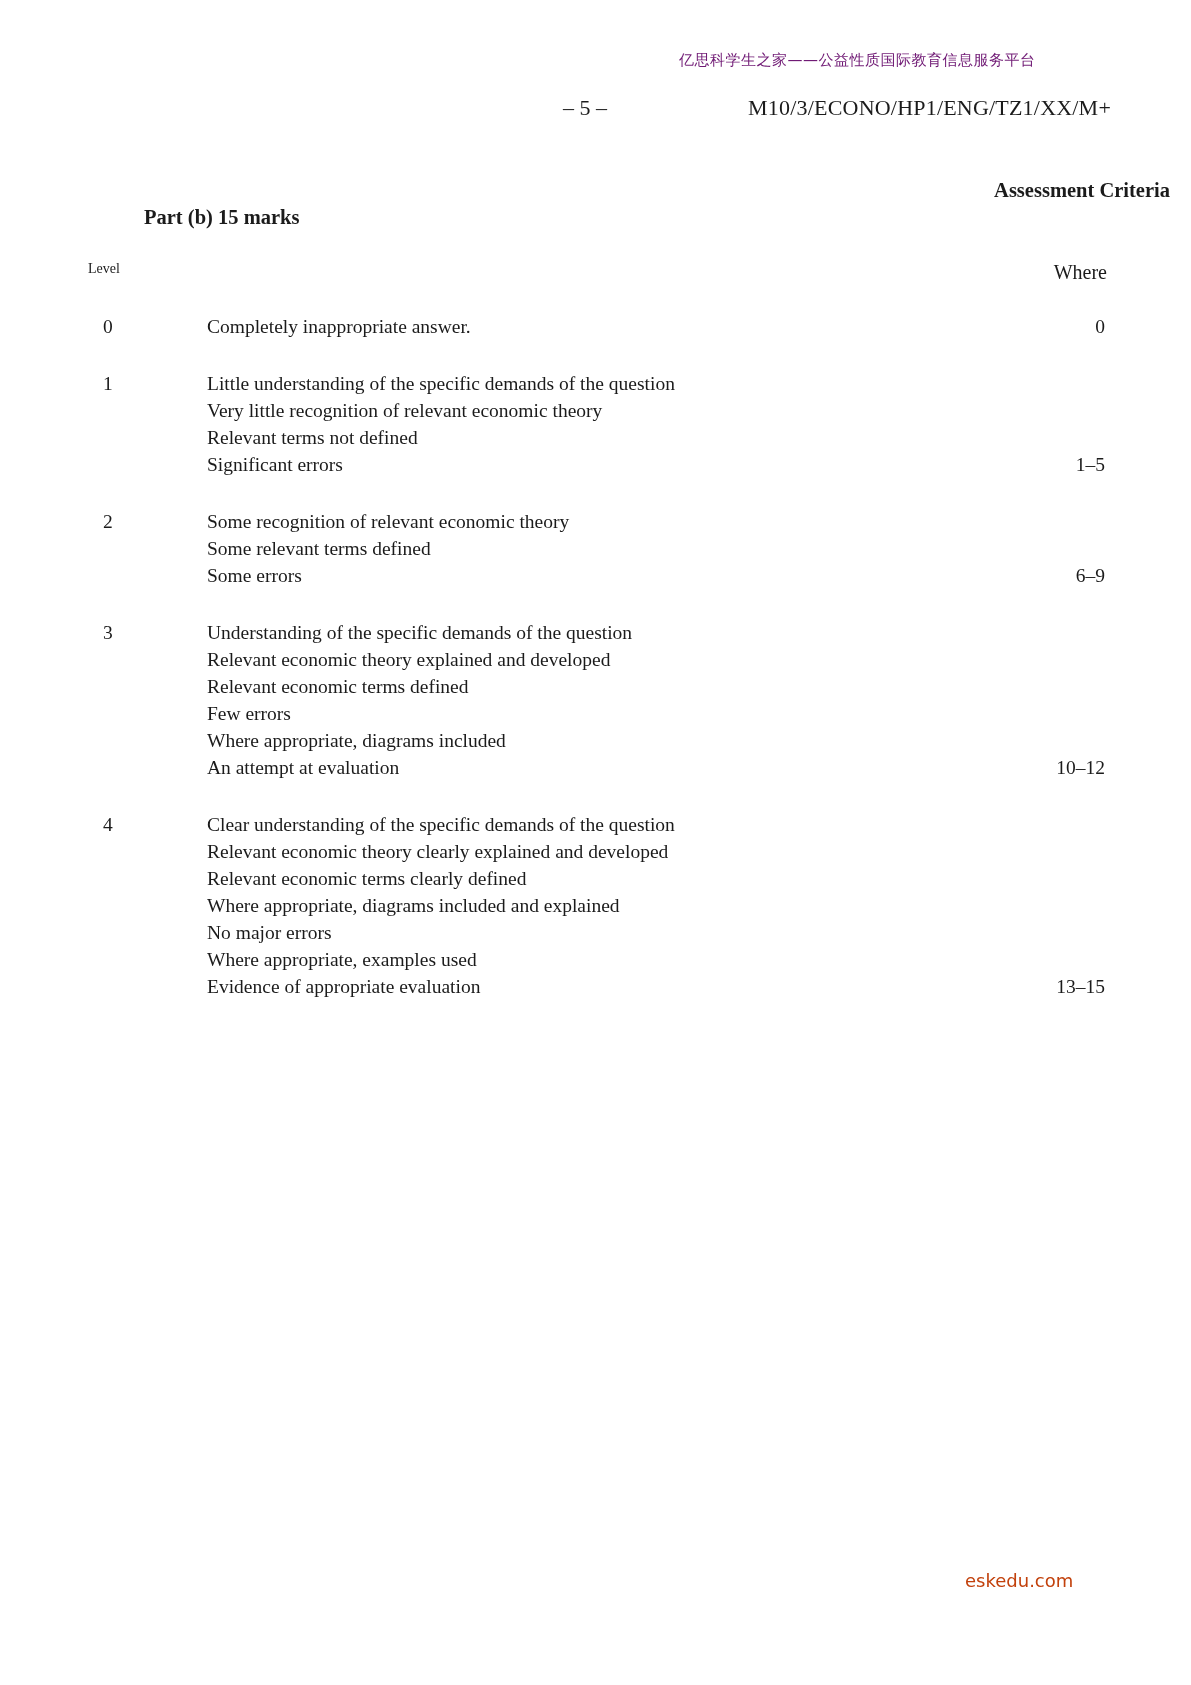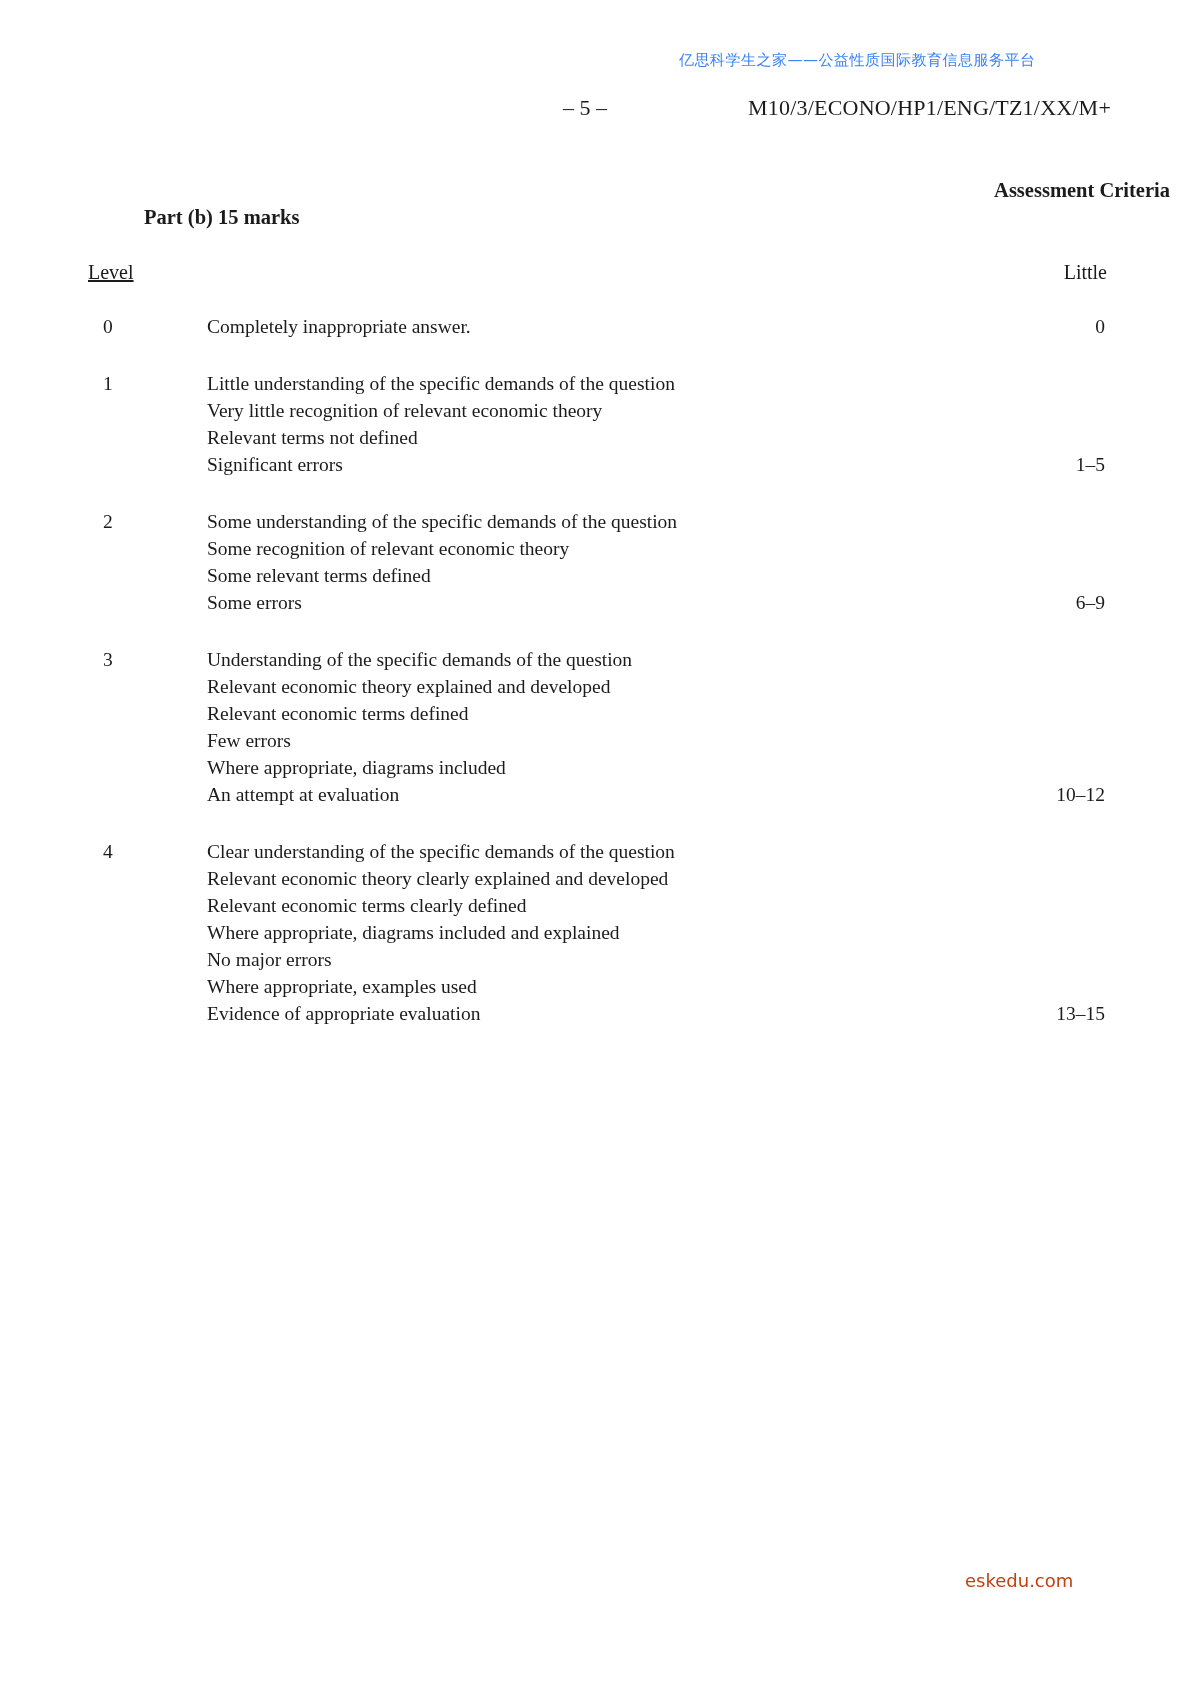--- a/index.html
+++ b/index.html
@@ -12,21 +12,21 @@
     overflow:hidden;
     font-family:"Liberation Serif","DejaVu Serif",serif;
     color:#1b1b1b;
   }
   .cn-watermark {
     position:absolute;
     top:51px; left:679px;
     font-family:"DejaVu Sans","Liberation Sans",sans-serif;
     font-size:15px;
     letter-spacing:0.5px;
-    color:#3b82f6;
+    color:#701a75;
     white-space:nowrap;
   }
   .page-number {
     position:absolute;
     top:95px; left:563px;
     font-size:22px;
     white-space:nowrap;
   }
   .doc-code {
     position:absolute;
@@ -44,22 +44,21 @@
   }
   .subtitle {
     position:absolute;
     top:206px; left:144px;
     font-weight:bold;
     font-size:20.5px;
   }
   .col-level {
     position:absolute;
     top:261px; left:88px;
-    font-size:20px;
-    text-decoration:underline;
+    font-size:14px;
   }
   .col-marks {
     position:absolute;
     top:261px; right:84px;
     font-size:20px;
   }
   .criteria {
     position:absolute;
     top:313px; left:88px; right:86px;
   }
@@ -101,21 +100,21 @@
   <div class="page-number">– 5 –</div>
 
   <div class="doc-code">M10/3/ECONO/HP1/ENG/TZ1/XX/M+</div>
 
   <div class="title">Assessment Criteria</div>
 
   <div class="subtitle">Part (b) 15 marks</div>
 
   <div class="col-level">Level</div>
 
-  <div class="col-marks">Little</div>
+  <div class="col-marks">Where</div>
 
   <div class="criteria">
   <div class="crit-row">
     <div class="crit-level">0</div>
     <div class="crit-lines">
           <div class="crit-line">Completely inappropriate answer.</div>
         </div>
     <div class="crit-marks">0</div>
   </div>
 
@@ -126,21 +125,20 @@
           <div class="crit-line">Very little recognition of relevant economic theory</div>
           <div class="crit-line">Relevant terms not defined</div>
           <div class="crit-line">Significant errors</div>
         </div>
     <div class="crit-marks">1–5</div>
   </div>
 
   <div class="crit-row">
     <div class="crit-level">2</div>
     <div class="crit-lines">
-          <div class="crit-line">Some understanding of the specific demands of the question</div>
           <div class="crit-line">Some recognition of relevant economic theory</div>
           <div class="crit-line">Some relevant terms defined</div>
           <div class="crit-line">Some errors</div>
         </div>
     <div class="crit-marks">6–9</div>
   </div>
 
   <div class="crit-row">
     <div class="crit-level">3</div>
     <div class="crit-lines">

